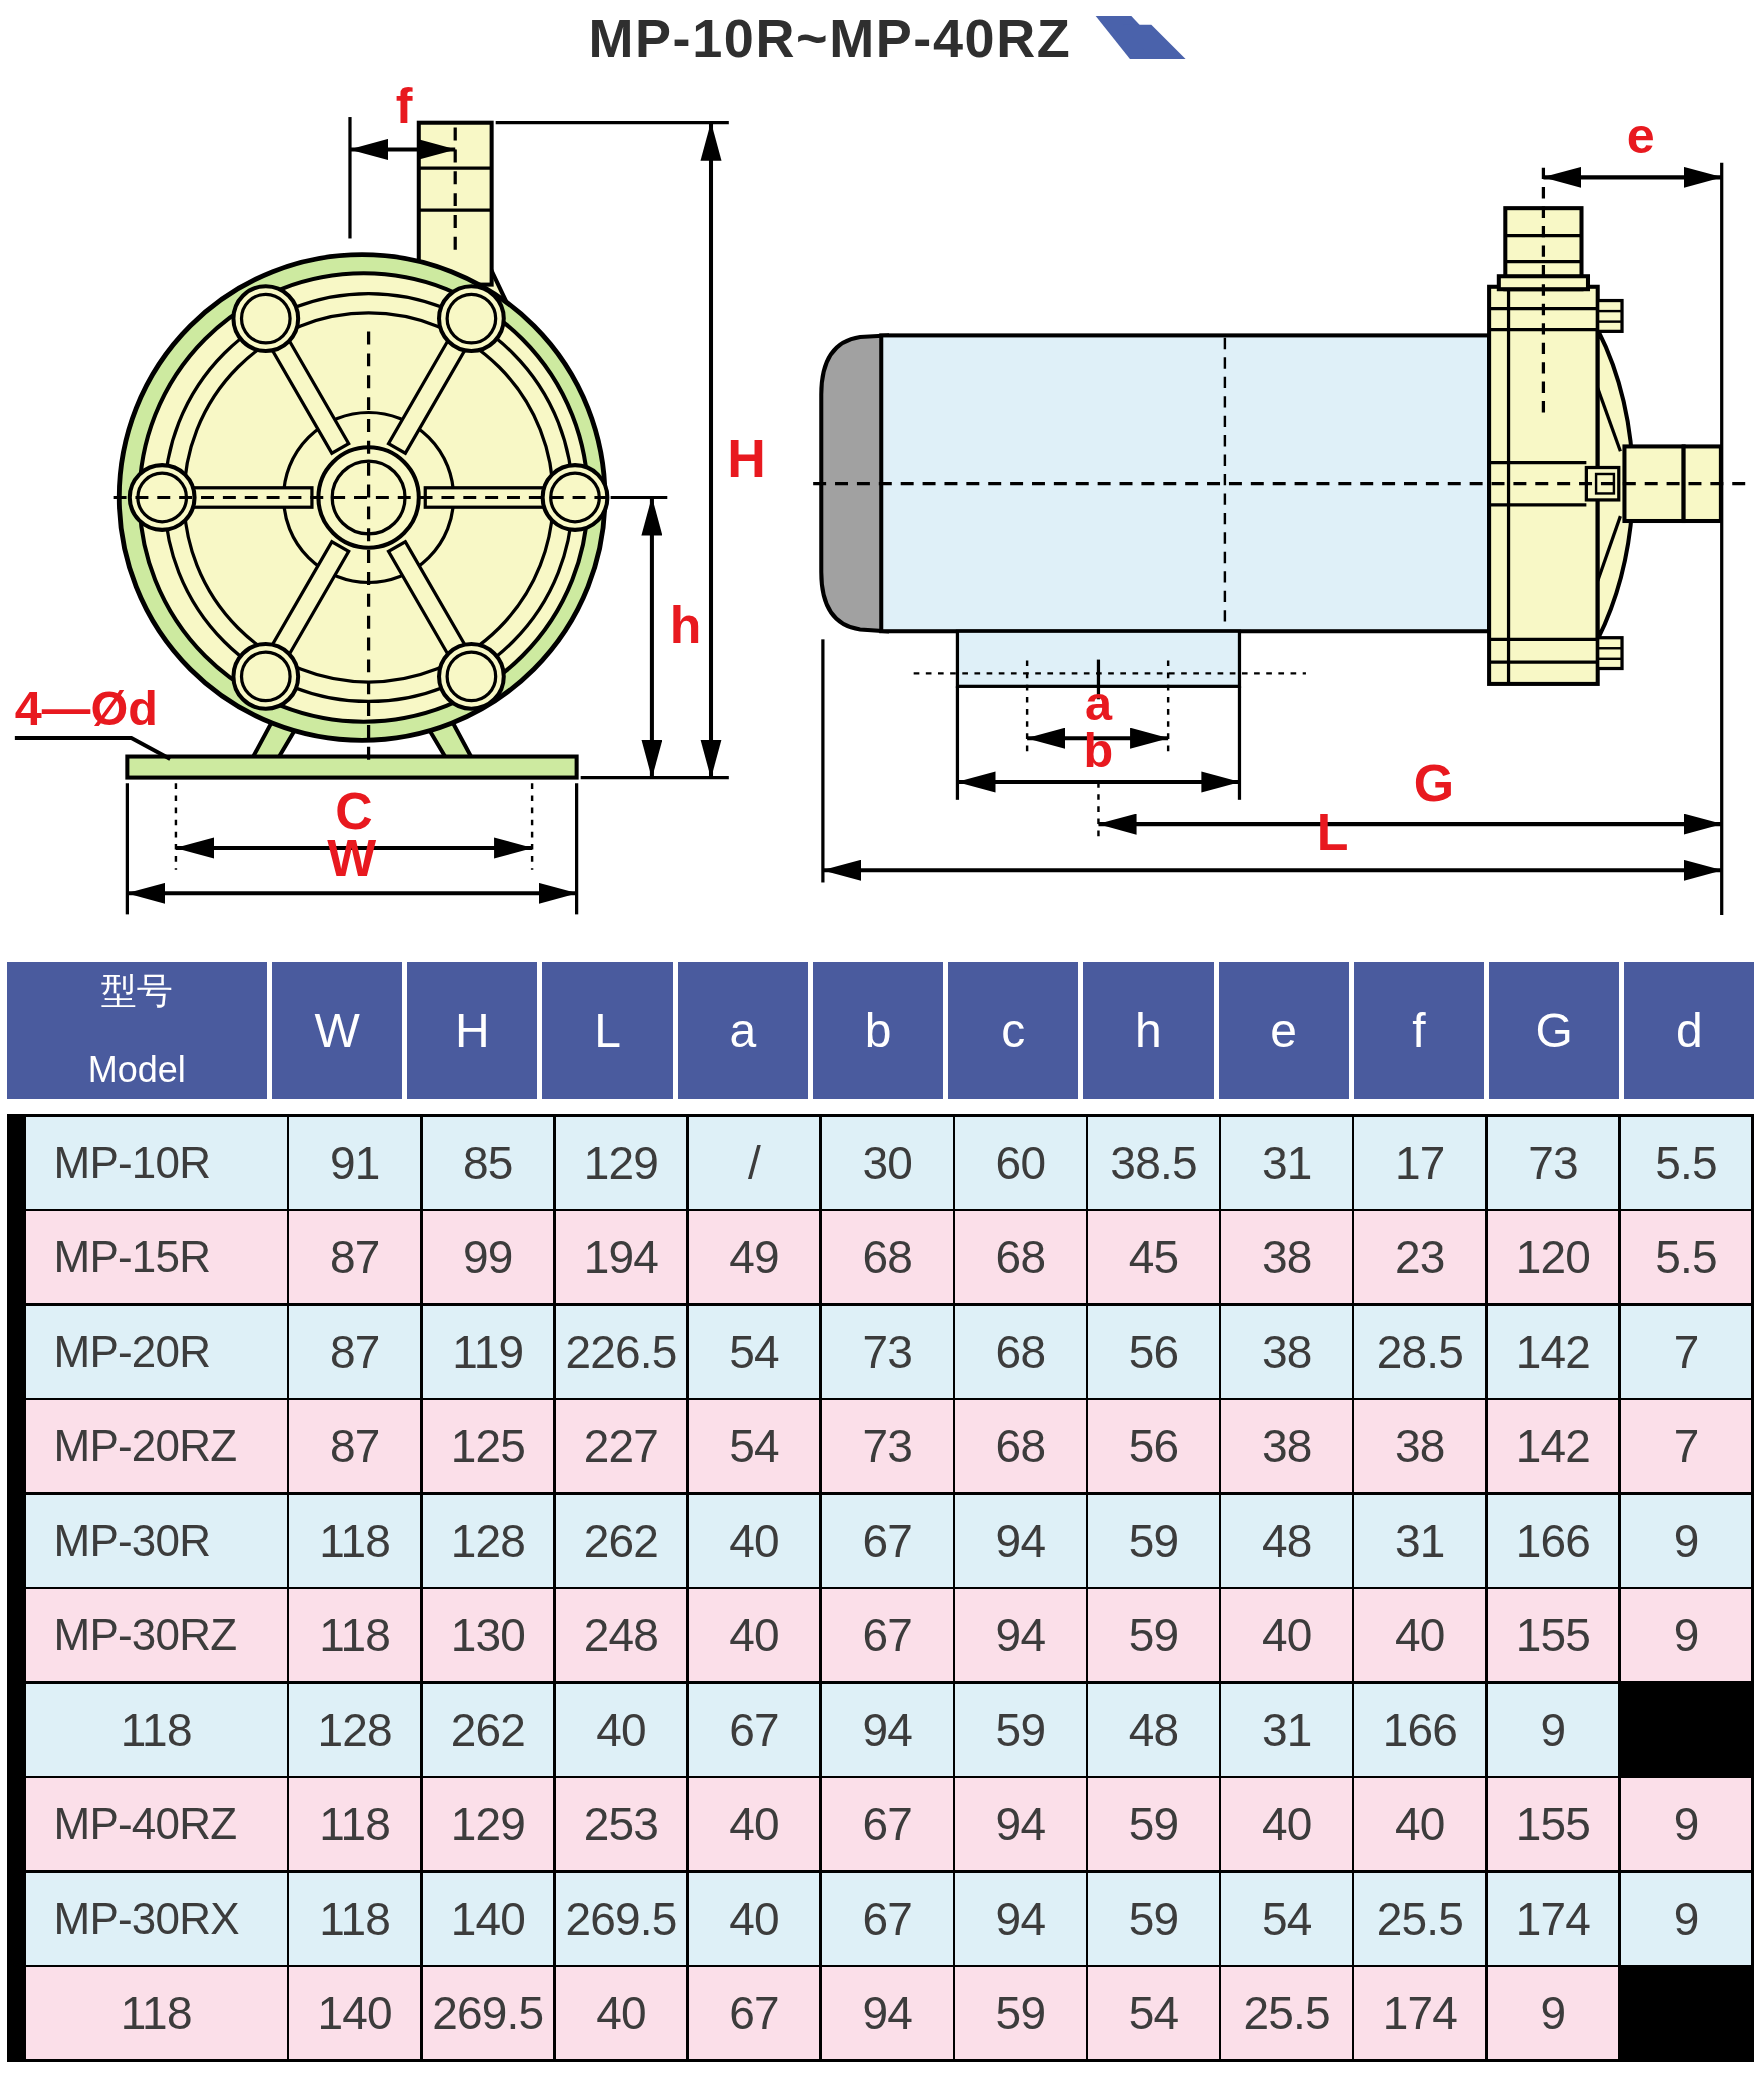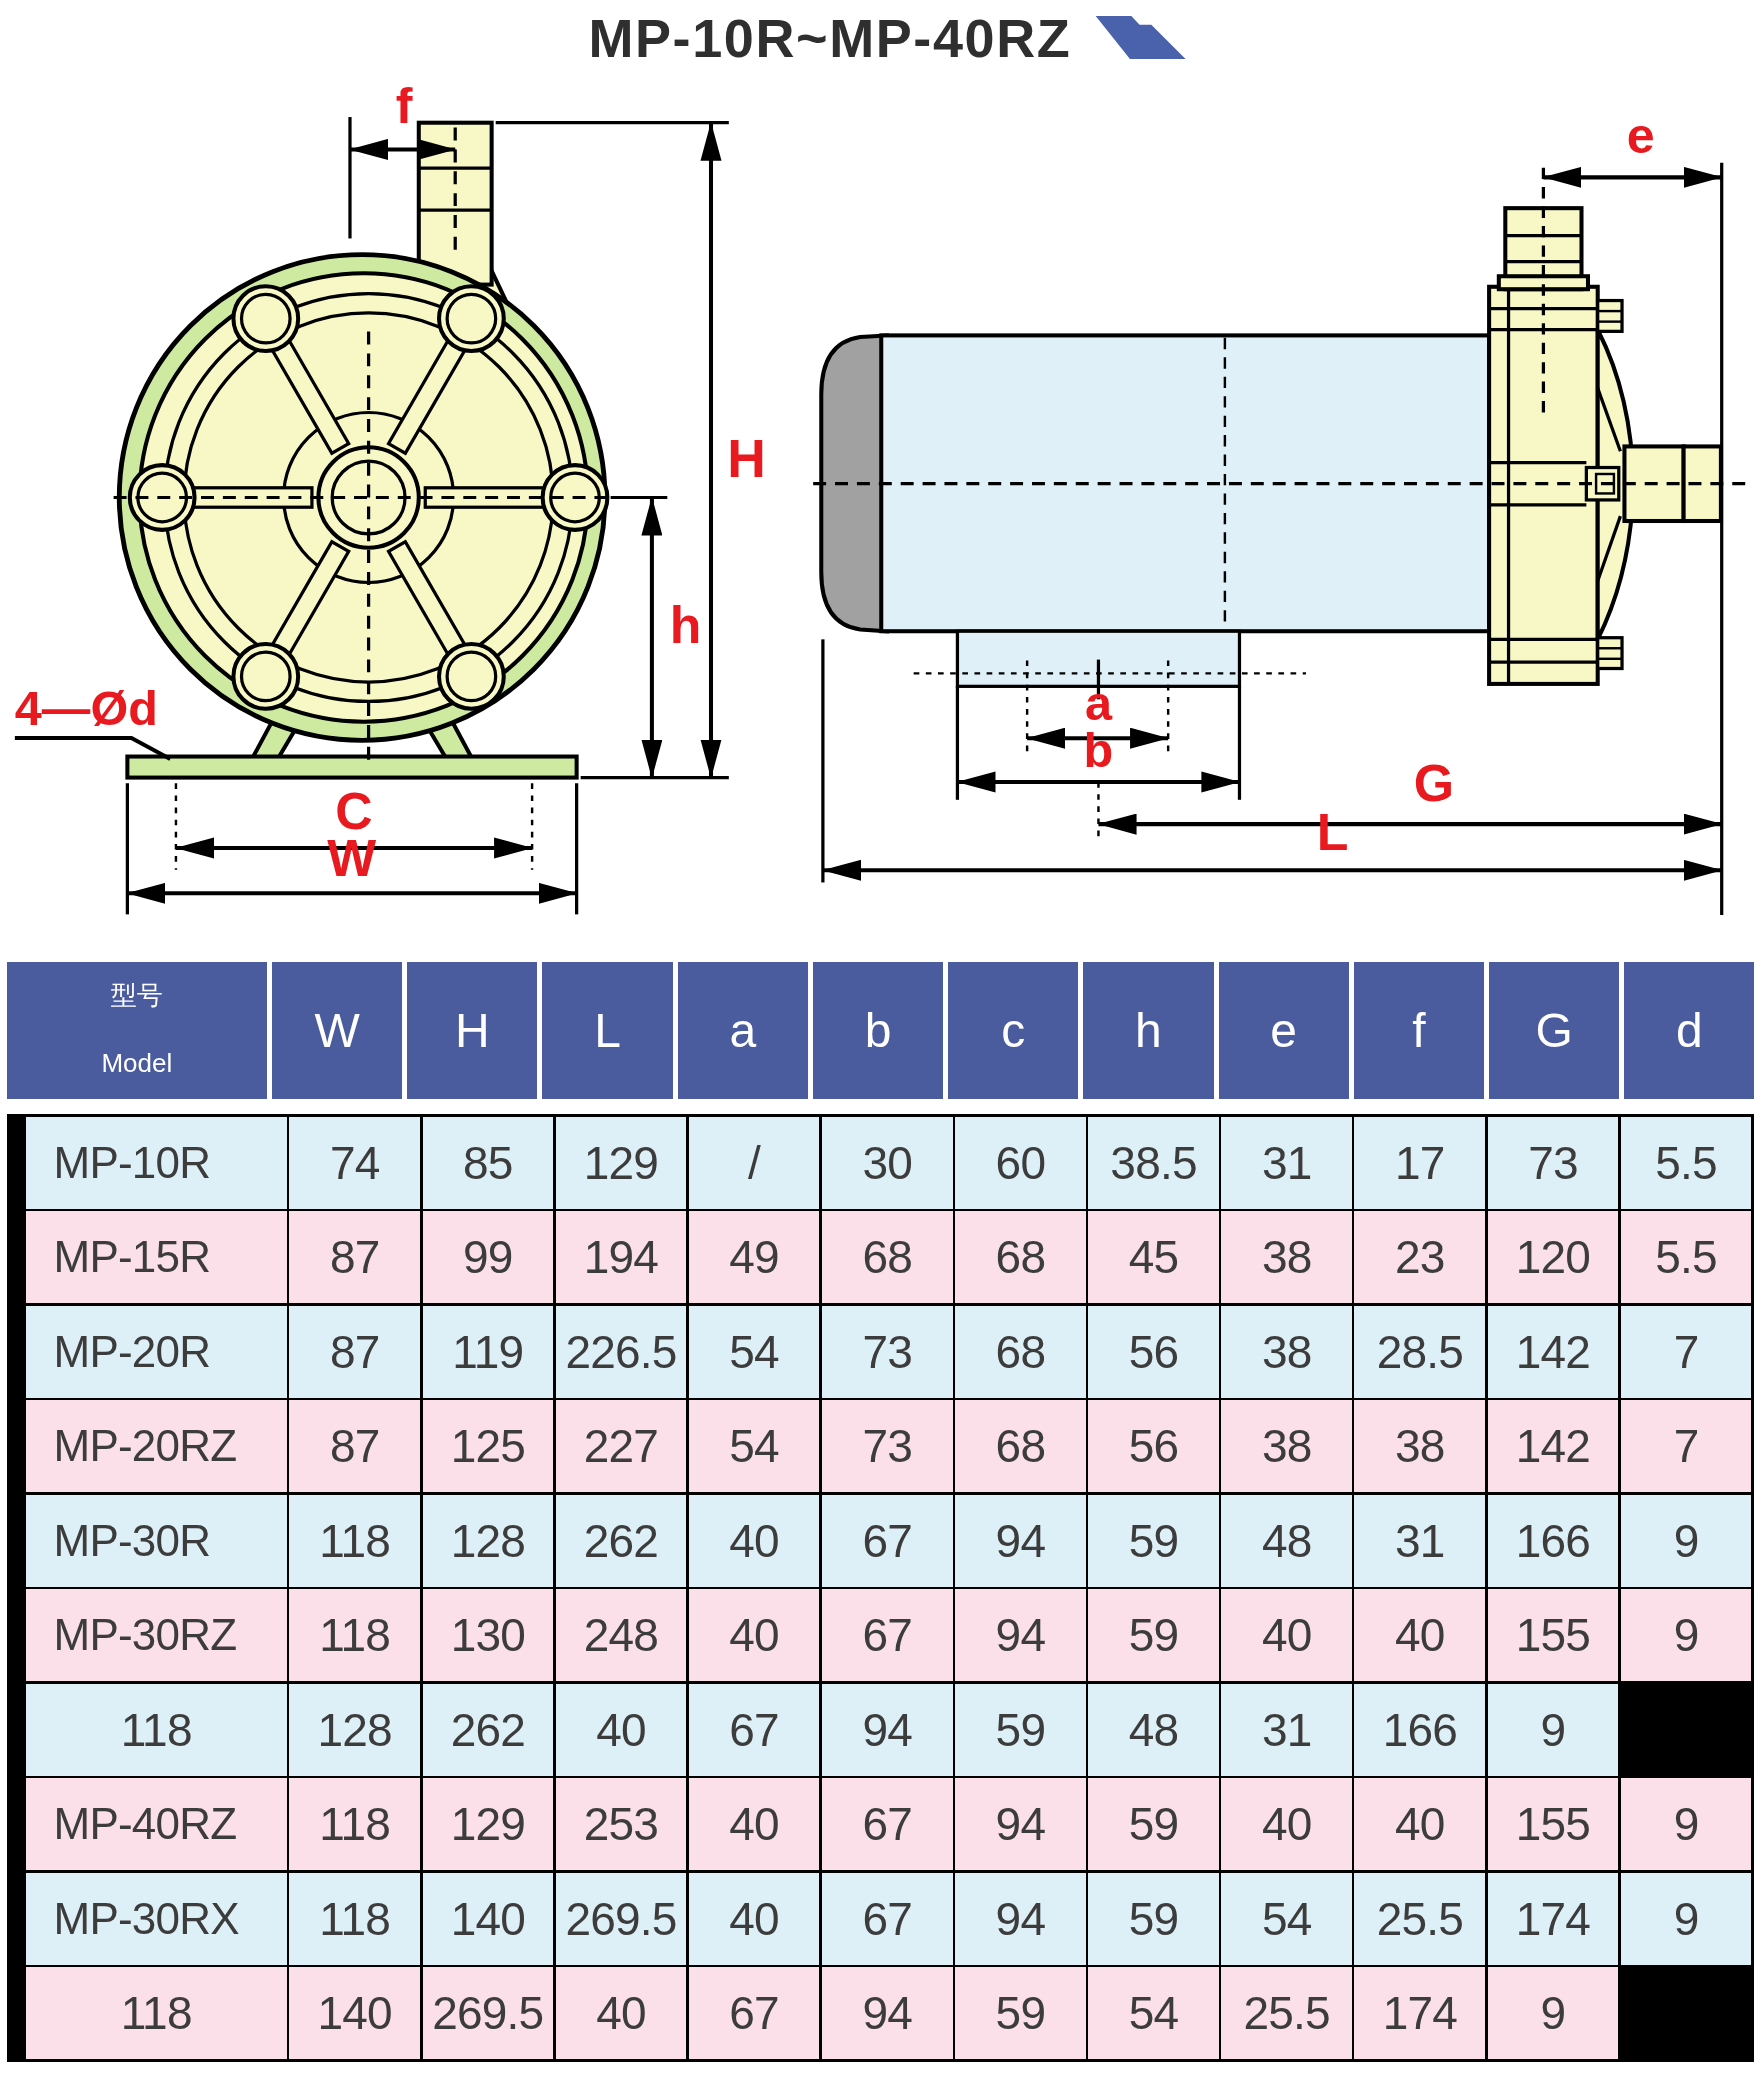--- a/index.html
+++ b/index.html
@@ -17,21 +17,21 @@
   .oln{fill:none;stroke:#000;}
   .yellow{fill:#f8f8c6;stroke:#000;}
   .green{fill:#cdeaa0;stroke:#000;}
   .mblue{fill:#dff0f8;stroke:#000;}
   .gray{fill:#a1a1a1;stroke:#000;}
 
   
   .tbl{margin:21.4px 6.6px 0 6.6px;}
   .tbl-header{display:grid;grid-template-columns:326fr repeat(11,163fr);gap:5px;height:137px;}
   .h-cell{background:#4a5b9e;color:#fff;display:flex;flex-direction:column;align-items:center;justify-content:center;font-size:48px;}
-  .h-model{font-size:26px;line-height:1.15;gap:38px;}
+  .h-model{font-size:36px;line-height:1.15;gap:38px;}
   .tbl-body{margin-top:15px;display:flex;flex-direction:column;gap:2.5px;background:#000;border:3.3px solid #000;padding-left:16px;}
   .t-row{display:grid;grid-template-columns:326fr repeat(11,163fr);gap:2.5px;background:#000;height:92px;}
   .cell{display:flex;align-items:center;justify-content:center;font-size:46px;color:#3c3c3c;letter-spacing:-0.8px;}
   .model-cell{justify-content:flex-start;padding-left:28px;font-size:44px;}
   .t-row.blue > .cell{background:#def0f7;}
   .t-row.pink > .cell{background:#fbdfe9;}
 </style>
 </head>
 <body>
 
@@ -257,21 +257,21 @@
         <div class="h-cell">h</div>
         <div class="h-cell">e</div>
         <div class="h-cell">f</div>
         <div class="h-cell">G</div>
         <div class="h-cell">d</div>
       </div>
     <div class="tbl-body">
 
     <div class="t-row blue">
     <div class="cell model-cell">MP-10R</div>
-  <div class="cell val-cell">74</div>
+  <div class="cell val-cell">91</div>
           <div class="cell val-cell">85</div>
           <div class="cell val-cell">129</div>
           <div class="cell val-cell">/</div>
           <div class="cell val-cell">30</div>
           <div class="cell val-cell">60</div>
           <div class="cell val-cell">38.5</div>
           <div class="cell val-cell">31</div>
           <div class="cell val-cell">17</div>
           <div class="cell val-cell">73</div>
           <div class="cell val-cell">5.5</div>

